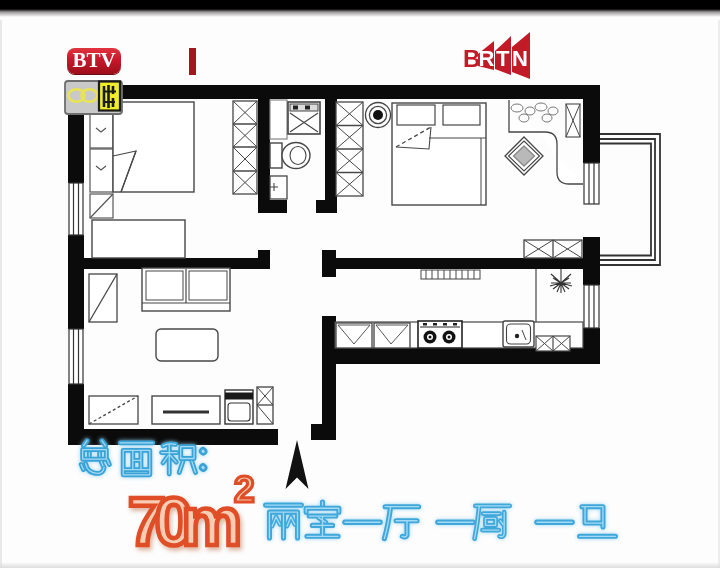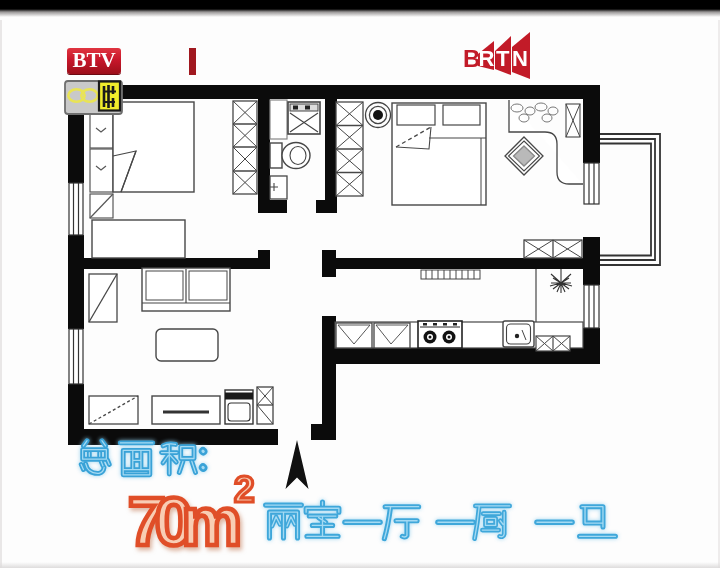--- a/index.html
+++ b/index.html
@@ -298,21 +298,21 @@
 
 <rect x="323" y="278" width="12" height="37" fill="#fdfdfd"></rect>
 
 <rect x="584" y="205" width="15" height="31" fill="#fdfdfd"></rect>
 
 <rect x="326" y="214" width="10" height="35" fill="#fdfdfd"></rect>
 
 <path d="M297,440 L308.5,489 L297,477.5 L285.5,489 Z" fill="#111" stroke="none"></path>
 </svg>
 
-<div class="abs" style="left:67px;top:48px;width:54px;height:26px;border-radius:3px;background:linear-gradient(#e03540 0,#c8172b 45%,#9c0f1a 100%);box-shadow:0 1px 0 #6d0a12;">
+<div class="abs" style="left:67px;top:48px;width:54px;height:26px;border-radius:8px;background:linear-gradient(#e03540 0,#c8172b 45%,#9c0f1a 100%);box-shadow:0 1px 0 #6d0a12;">
 <div style="font-family:'Liberation Serif',serif;font-weight:bold;color:#fff;font-size:21px;line-height:25px;text-align:center;">BTV</div>
 </div>
 
 <div class="abs" style="left:189px;top:48px;width:7px;height:27px;background:#a0181f;"></div>
 
 <svg class="abs" style="left:62px;top:78px" width="64" height="40" viewBox="0 0 64 40">
 <rect x="3" y="3" width="57" height="33" rx="3" fill="#c9c9c9" stroke="#6e6e6e" stroke-width="1.8"></rect>
 <ellipse cx="14.5" cy="17.5" rx="8.2" ry="6.2" fill="none" stroke="#e9e455" stroke-width="2.6"></ellipse>
 <ellipse cx="27.5" cy="17.5" rx="8.2" ry="6.2" fill="none" stroke="#e9e455" stroke-width="2.6"></ellipse>
 <rect x="37" y="3.5" width="21" height="29" fill="#f0ec2c" stroke="#1a1a1a" stroke-width="2.2"></rect>

